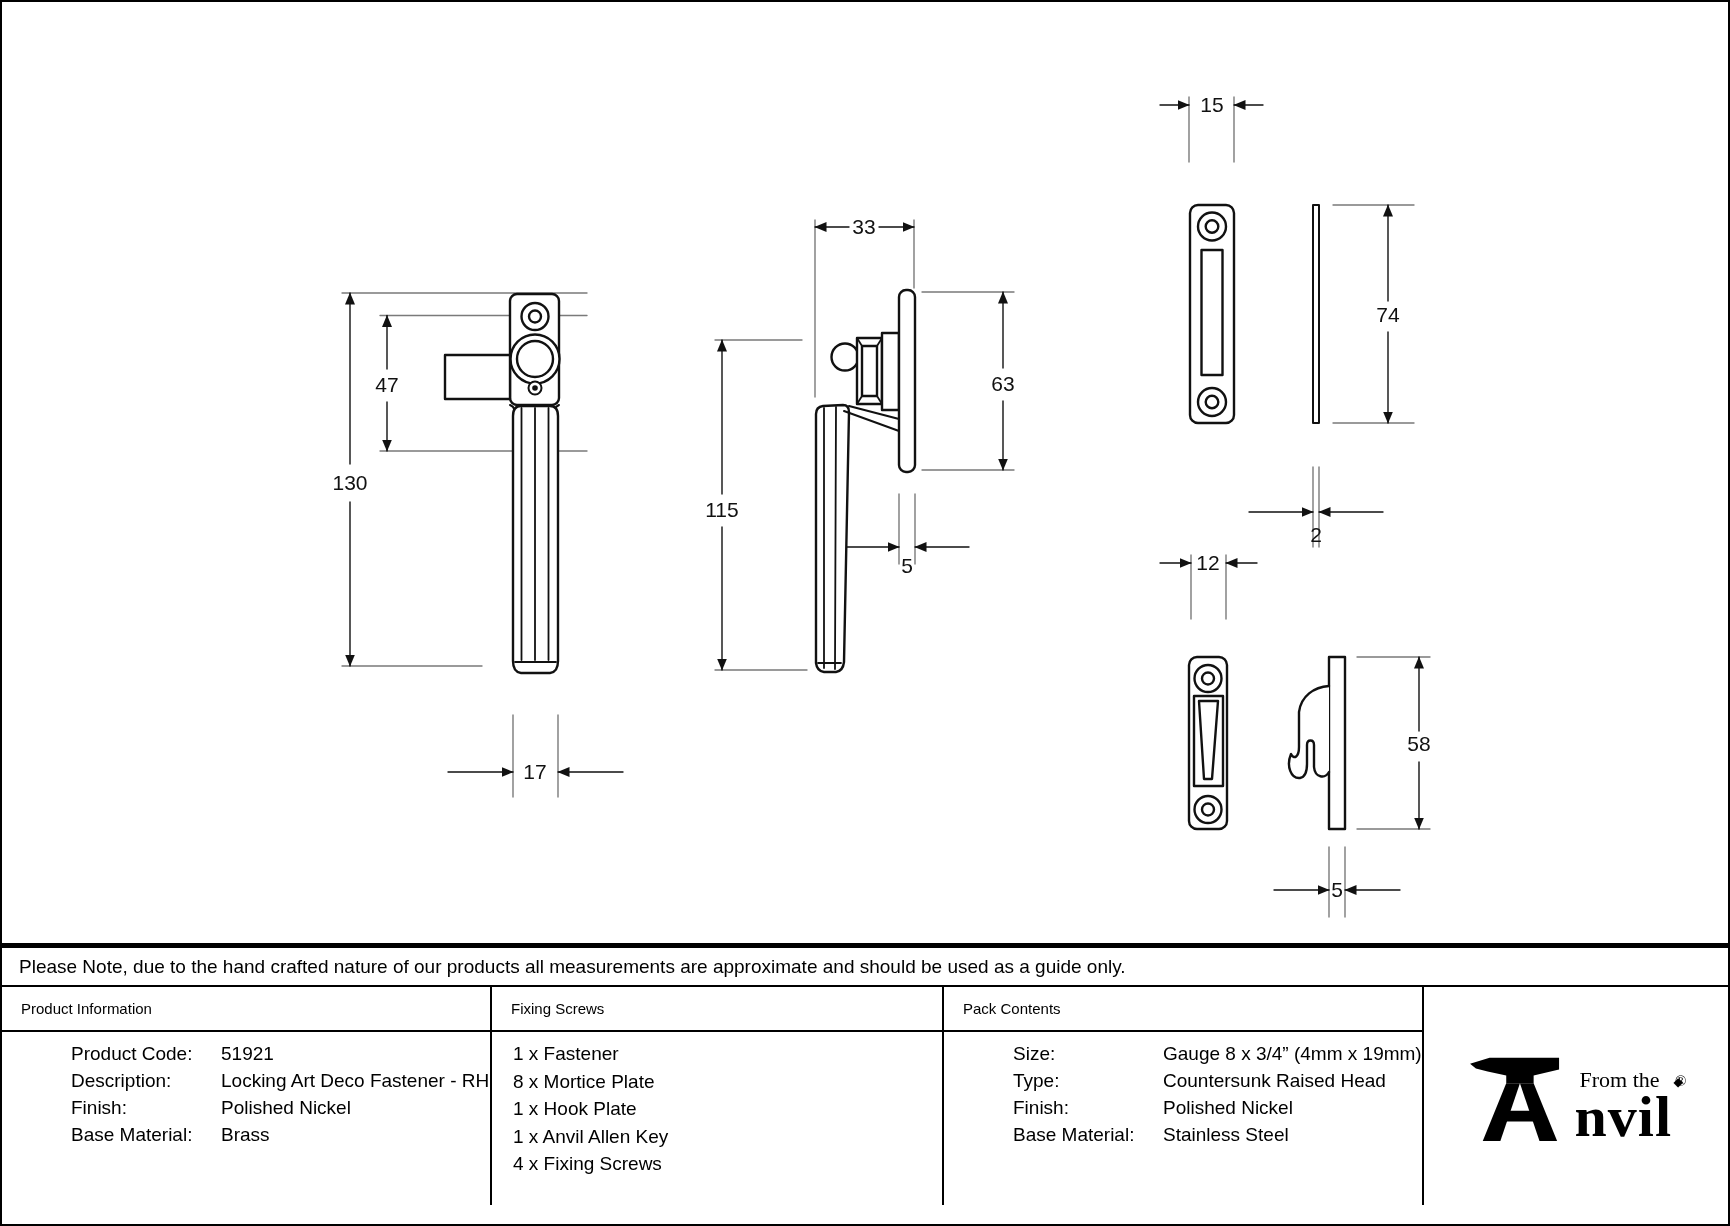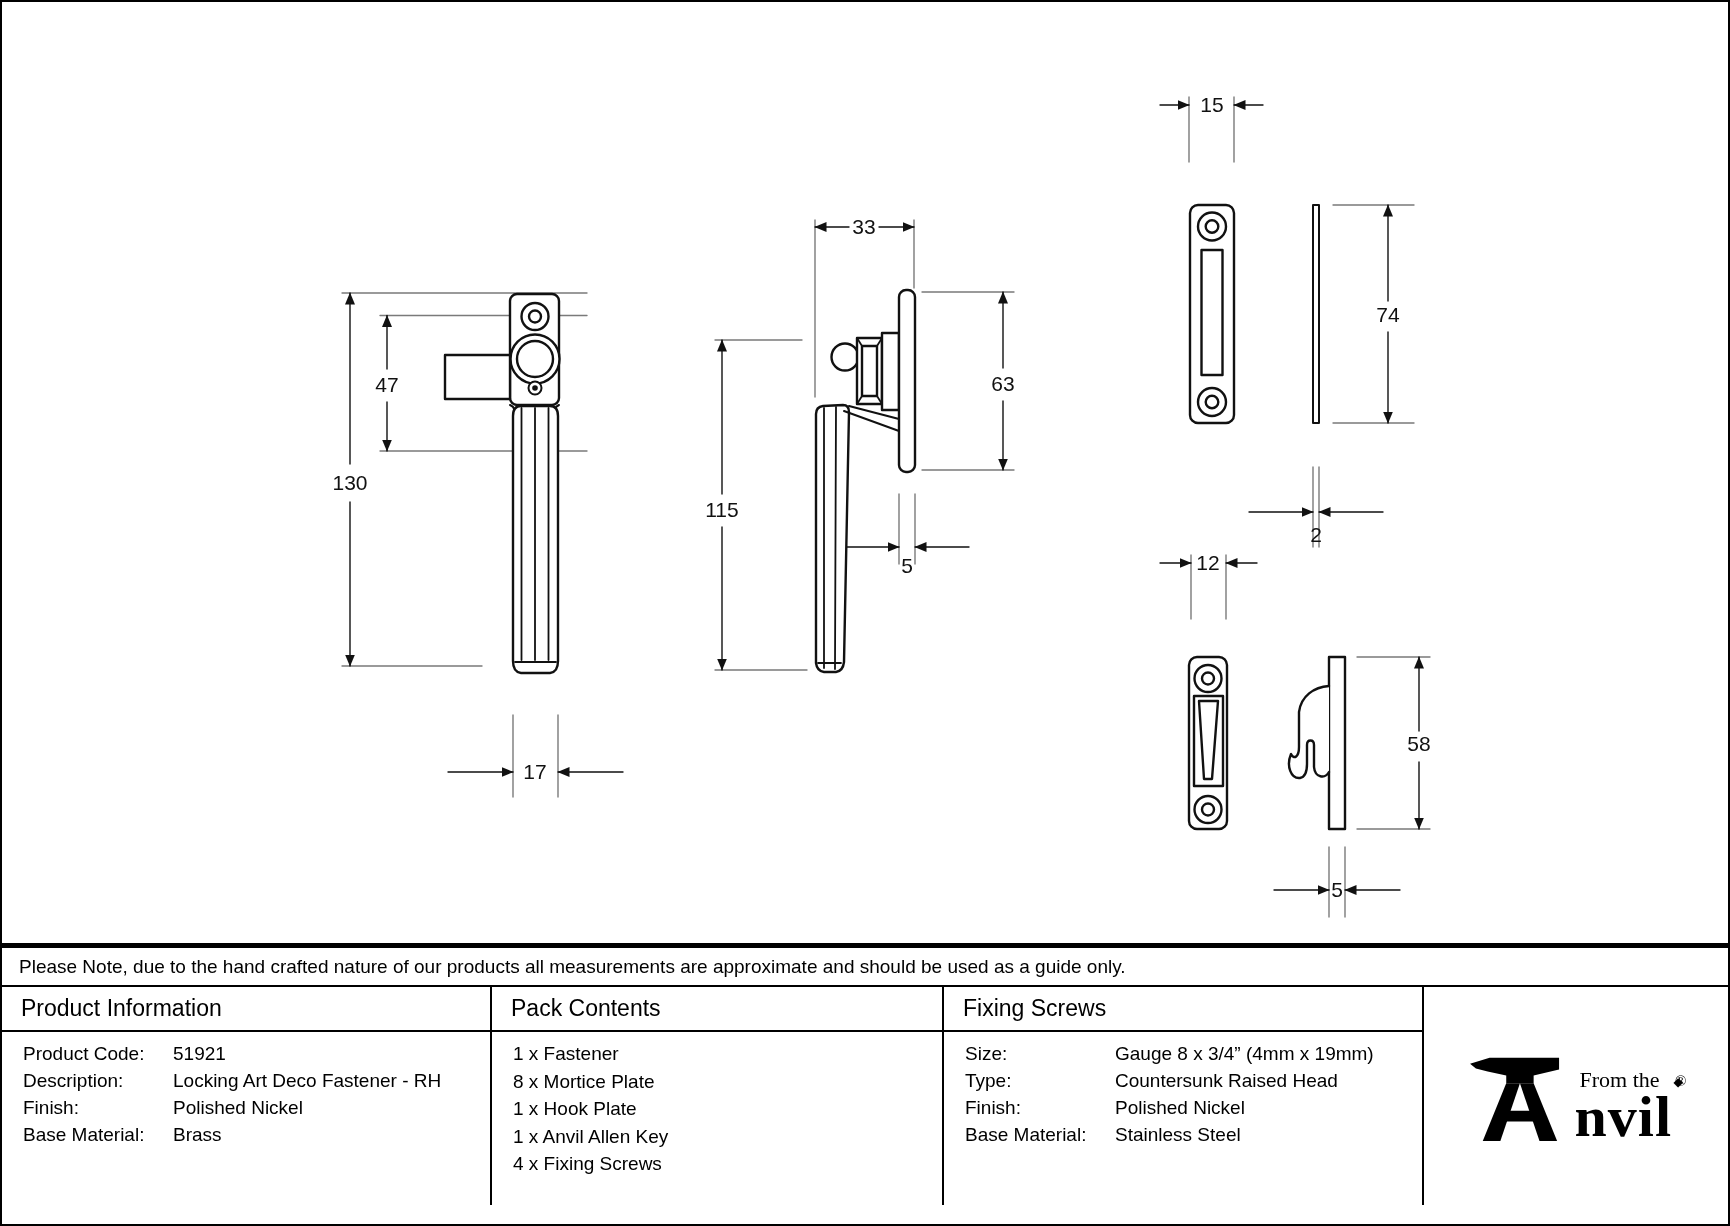--- a/index.html
+++ b/index.html
@@ -29,25 +29,25 @@
     display:grid;
     grid-template-columns:490px 452px 480px 1fr;
     grid-template-rows:45px 1fr;
     height:218px;
   }
   .cell { border-right:2px solid #000; }
   .head {
     border-bottom:2px solid #000;
     display:flex; align-items:center;
     padding-left:19px;
-    font-size:23px;
+    font-size:15px;
   }
   .bodycell { padding:8px 0 0 21px; font-size:19px; }
   .kv { display:grid; grid-template-columns:150px 1fr; }
-  .kv > div { line-height:27px; white-space:nowrap; }
+  .kv > div { line-height:27px; white-space:nowrap;margin-left:48px; }
   .list > div { line-height:27.5px; white-space:nowrap; }
 
   .logo-cell {
     grid-column:4; grid-row:1 / 3;
     border-right:none;
     display:flex; align-items:center; justify-content:center;
   }
   .logo { display:flex; align-items:flex-end; }
   .logo-right { display:flex; flex-direction:column; margin-left:9px; }
   .logo-top {
@@ -268,22 +268,22 @@
       </g>
     </svg>
   </div>
 
   <div class="note-row">
     <span>Please Note, due to the hand crafted nature of our products all measurements are approximate and should be used as a guide only.</span>
   </div>
 
   <div class="bottom-table">
     <div class="cell head">Product Information</div>
+    <div class="cell head">Fixing Screws</div>
     <div class="cell head">Pack Contents</div>
-    <div class="cell head">Fixing Screws</div>
 
     <div class="cell logo-cell">
       <div class="logo">
         <svg viewBox="0 0 100 92" width="98" height="90" fill="#000">
           <polygon points="2,13 22,7 93,7 93,19 67,25 67,33 39,33 39,25 20,21 8,18"></polygon>
           <polygon points="39,33 53,33 33,92 15,92"></polygon>
           <polygon points="53,33 67,33 91,92 73,92"></polygon>
           <polygon points="35,61 75,61 79,72 31,72"></polygon>
         </svg>
         <div class="logo-right">

